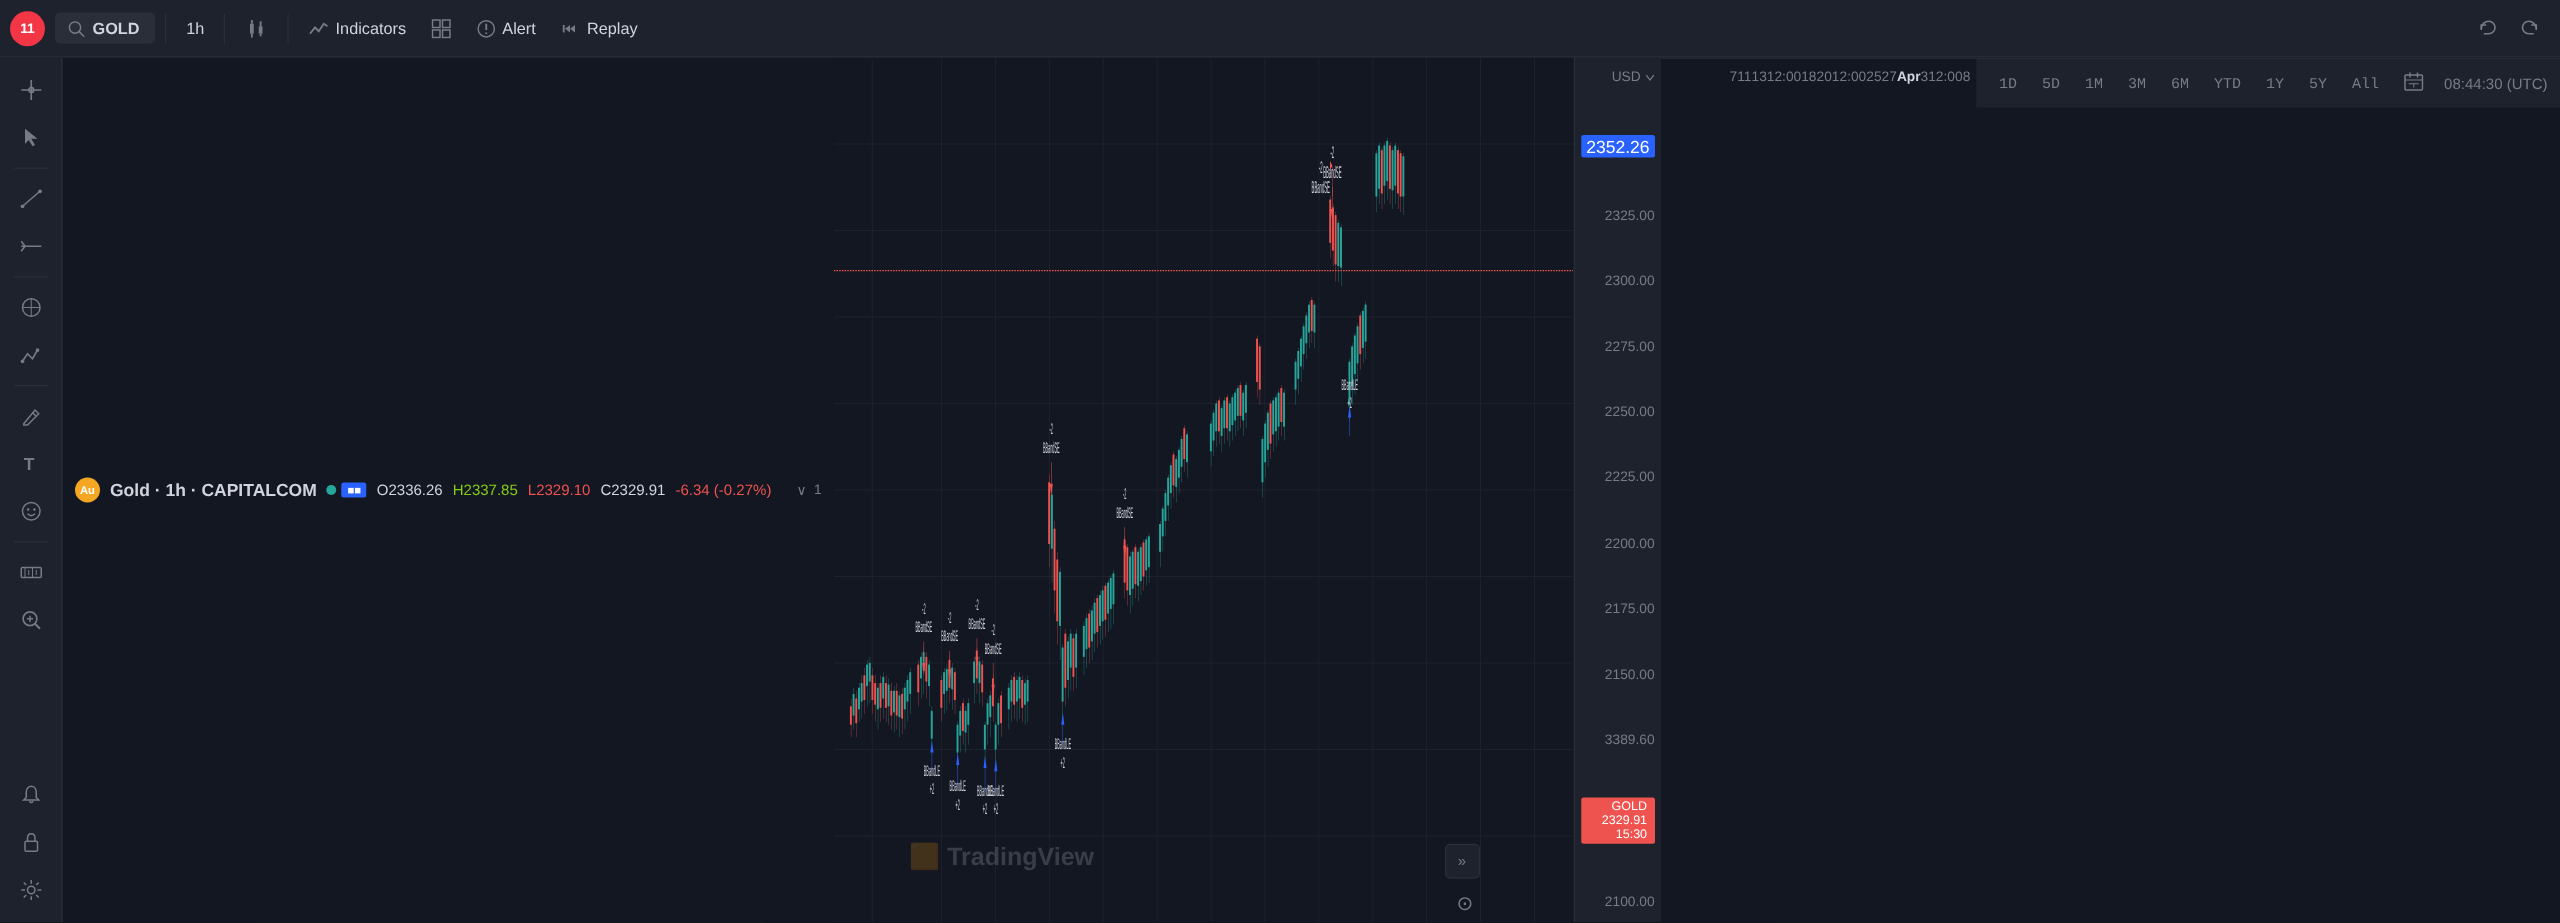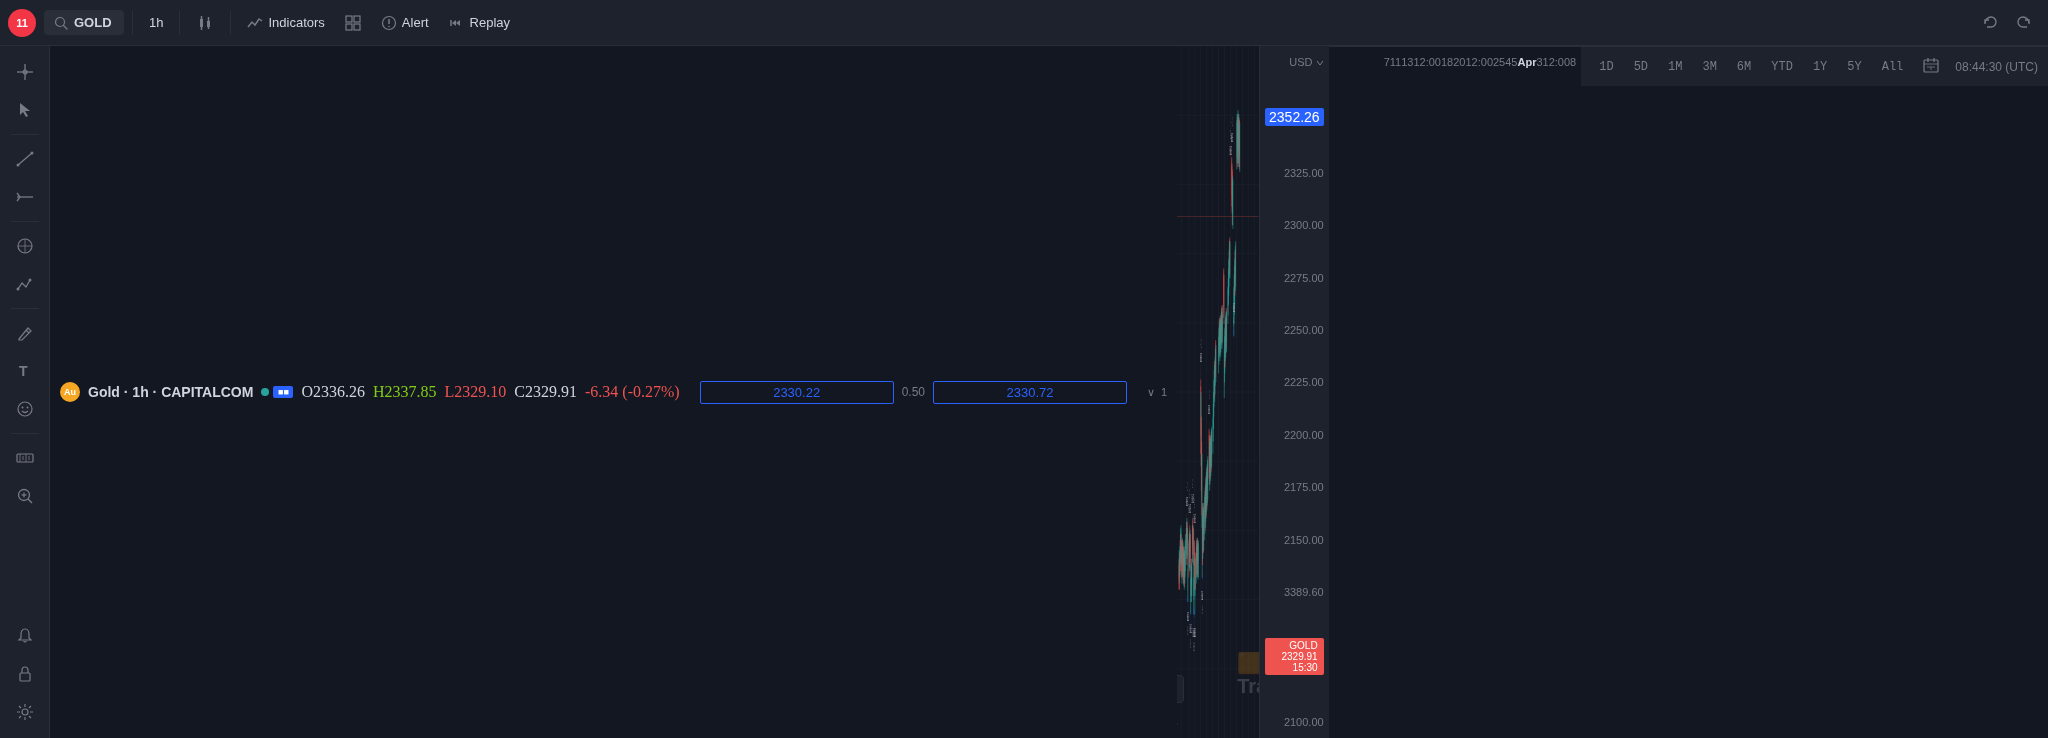--- a/index.html
+++ b/index.html
@@ -143,21 +143,21 @@
       color: white;
       font-weight: bold;
     }
     .asset-title {
       font-size: 14px;
       color: #d1d4dc;
       font-weight: 600;
     }
     .status-dots { display: flex; gap: 4px; align-items: center; }
     .dot-green { width: 8px; height: 8px; border-radius: 50%; background: #26a69a; }
-    .ohlc-data { display: flex; gap: 8px; font-size: 16px; font-family: Liberation Serif, serif; }
+    .ohlc-data { display: flex; gap: 8px; font-size: 12px; }
     .ohlc-o { color: #d1d4dc; }
     .ohlc-h { color: #84cc16; }
     .ohlc-l { color: #ef5350; }
     .ohlc-c { color: #d1d4dc; }
     .ohlc-change { color: #ef5350; }
 
     
     .price-row {
       display: flex;
       align-items: center;
@@ -522,25 +522,20 @@
         <span class="ohlc-h">H<span>2337.85</span></span>
         <span class="ohlc-l">L<span>2329.10</span></span>
         <span class="ohlc-c">C<span>2329.91</span></span>
         <span class="ohlc-change">
           <span>-6.34</span>
           (<span>-0.27%</span>)
         </span>
       </div>
     </div>
 
-    <div class="price-row">
-      <input class="price-box" value="2330.22" readonly="" style="">
-      <span class="price-step">0.50</span>
-      <input class="price-box" value="2330.72" readonly="" style="">
-    </div>
 
     <div class="indicator-row">
       <span class="collapse-btn">∨</span>
       <span>1</span>
     </div>
 
     <div class="chart-and-axis">
 
       <div class="chart-canvas-area">
 
@@ -1048,21 +1043,21 @@
     <div class="time-axis">
       <div style="display:flex;justify-content:space-between;width:100%;padding:0 5px;">
         <span>7</span>
         <span>11</span>
         <span>13</span>
         <span>12:00</span>
         <span>18</span>
         <span>20</span>
         <span>12:00</span>
         <span>25</span>
-        <span>45</span>
+        <span>27</span>
         <span style="color:#d1d4dc;font-weight:600;">Apr</span>
         <span>3</span>
         <span>12:00</span>
         <span>8</span>
       </div>
     </div>
 
     <div class="bottom-toolbar">
       <div class="period-btn">1D</div>
       <div class="period-btn">5D</div>

